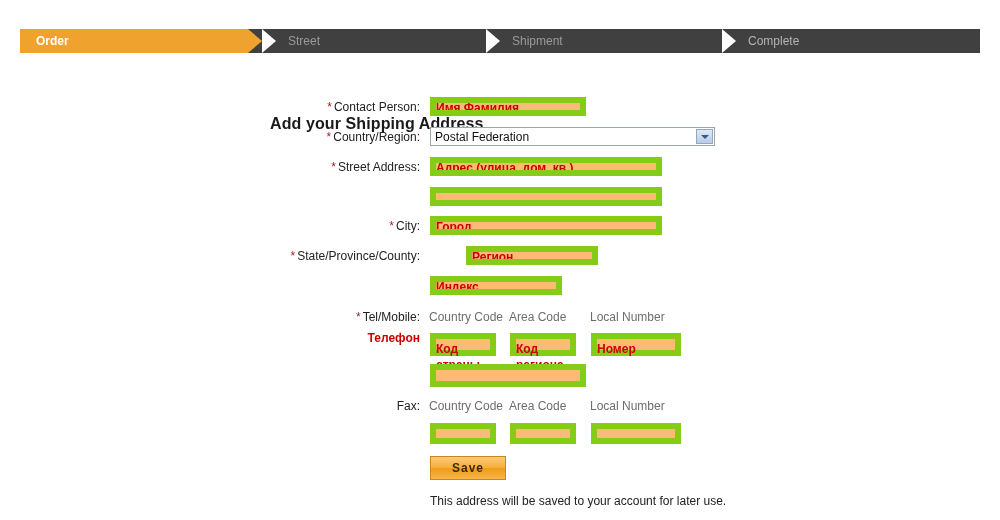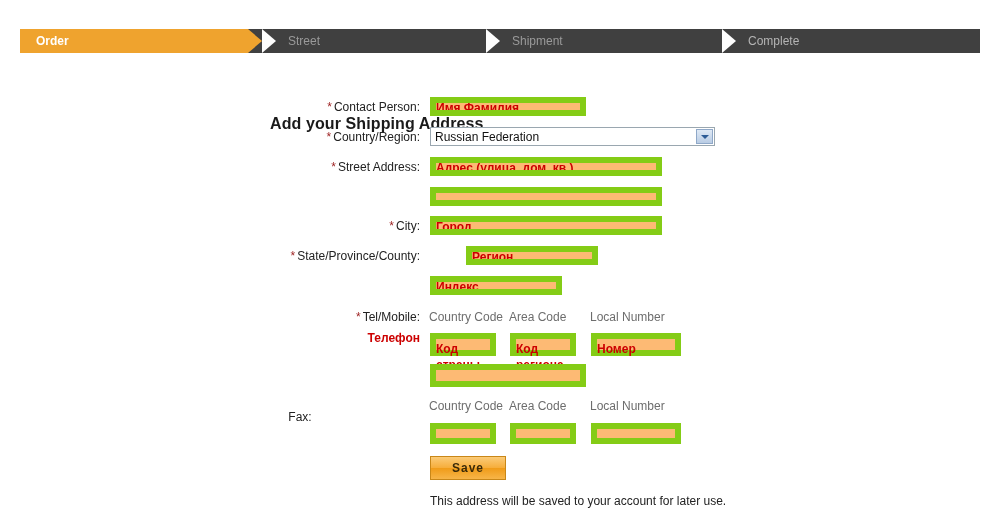--- a/index.html
+++ b/index.html
@@ -245,21 +245,21 @@
 
 <div id="form">
 
   <div id="page-title">Add your Shipping Address</div>
 
   <div class="field-label" style="left:180px; top:100px; width:240px;"><span class="req">*</span><span>Contact Person:</span></div>
   <input class="tbox" style="left: 430px; top: 97px; width: 156px; height: 19px;" value="Имя Фамилия">
 
   <div class="field-label" style="left:180px; top:130px; width:240px;"><span class="req">*</span><span>Country/Region:</span></div>
   <div id="country-select">
-    <span class="sel-text">Russian Federation</span>
+    <span class="sel-text">Postal Federation</span>
     <span class="sel-btn"></span>
   </div>
 
   <div class="field-label" style="left:180px; top:160px; width:240px;"><span class="req">*</span><span>Street Address:</span></div>
   <input class="tbox" style="left: 430px; top: 157px; width: 232px; height: 19px;" value="Адрес (улица, дом, кв.)">
   <input class="tbox" style="left: 430px; top: 187px; width: 232px; height: 19px;" value="">
 
   <div class="field-label" style="left:180px; top:219px; width:240px;"><span class="req">*</span><span>City:</span></div>
   <input class="tbox" style="left: 430px; top: 216px; width: 232px; height: 19px;" value="Город">
 
@@ -273,21 +273,21 @@
 
   <div class="col-head" style="left:429px; top:310px;">Country Code</div>
   <div class="col-head" style="left:509px; top:310px;">Area Code</div>
   <div class="col-head" style="left:590px; top:310px;">Local Number</div>
 
   <div class="tbox overflow" style="left:430px; top:333px; width:66px; height:23px; line-height:16px;">Код страны</div>
   <div class="tbox overflow" style="left:510px; top:333px; width:66px; height:23px; line-height:16px;">Код региона</div>
   <div class="tbox overflow" style="left:591px; top:333px; width:90px; height:23px; line-height:16px;">Номер</div>
   <div class="tbox overflow" style="left:430px; top:364px; width:156px; height:23px; line-height:16px;"></div>
 
-  <div class="field-label" style="left:180px; top:410px; width:240px;text-align:center;"><span>Fax:</span></div>
+  <div class="field-label" style="left:180px; top:399px; width:240px;"><span>Fax:</span></div>
 
   <div class="col-head" style="left:429px; top:399px;">Country Code</div>
   <div class="col-head" style="left:509px; top:399px;">Area Code</div>
   <div class="col-head" style="left:590px; top:399px;">Local Number</div>
 
   <input class="tbox" style="left: 430px; top: 423px; width: 66px; height: 21px;" value="">
   <input class="tbox" style="left: 510px; top: 423px; width: 66px; height: 21px;" value="">
   <input class="tbox" style="left: 591px; top: 423px; width: 90px; height: 21px;" value="">
 
   <button id="save-button">Save</button>

